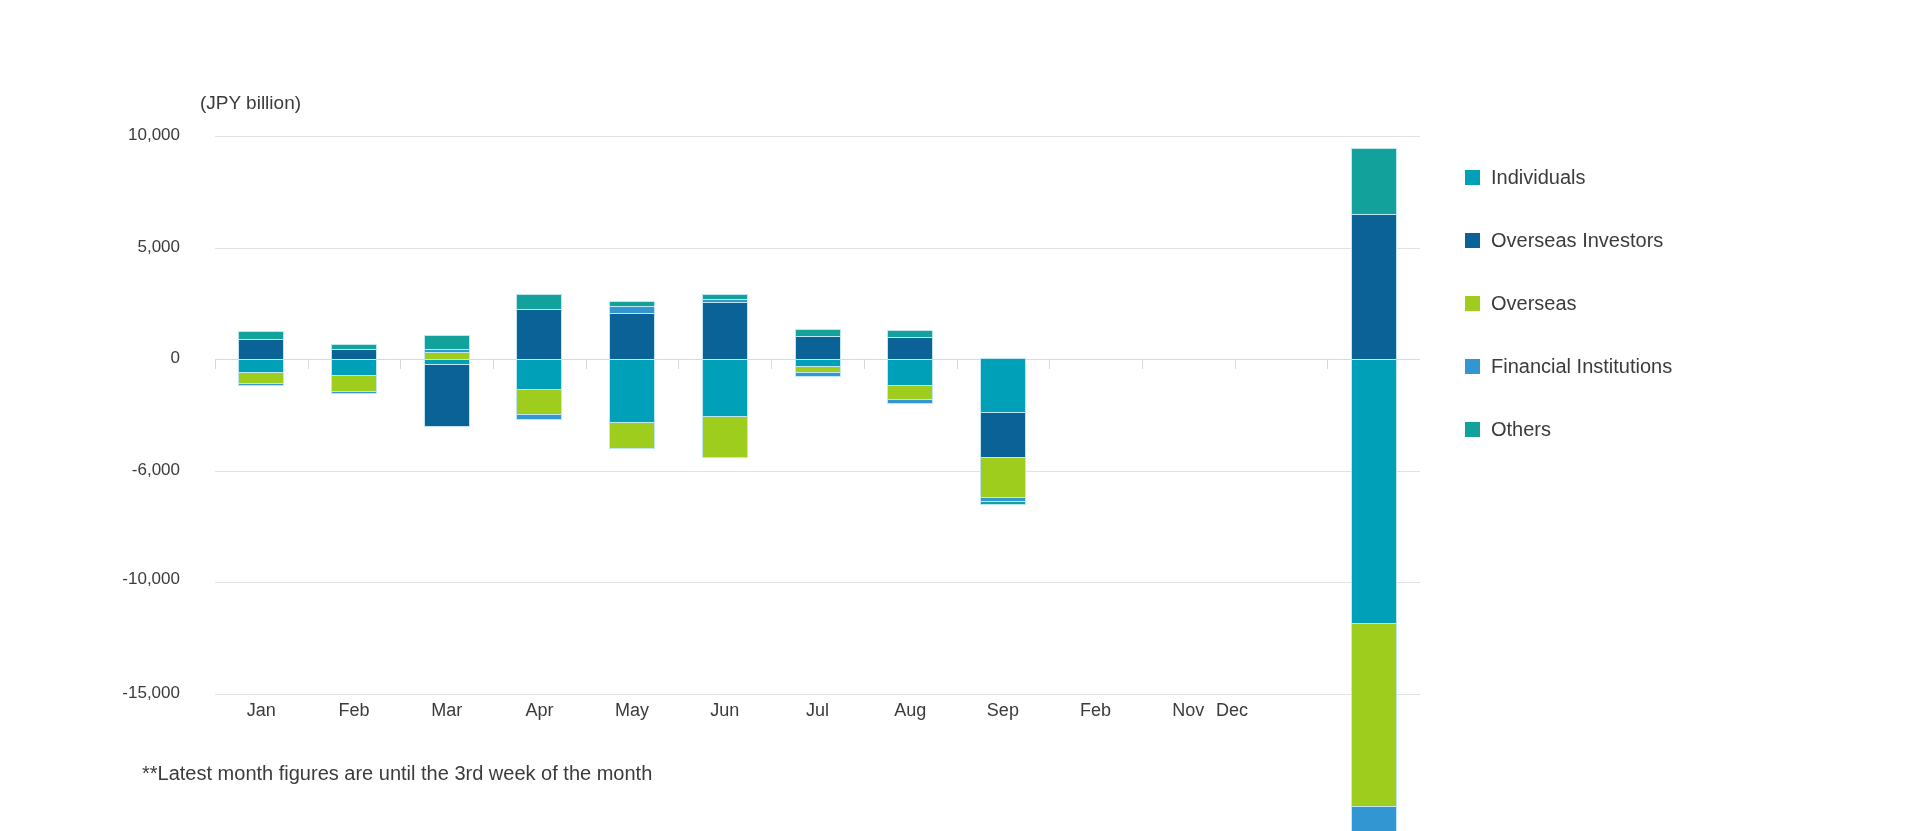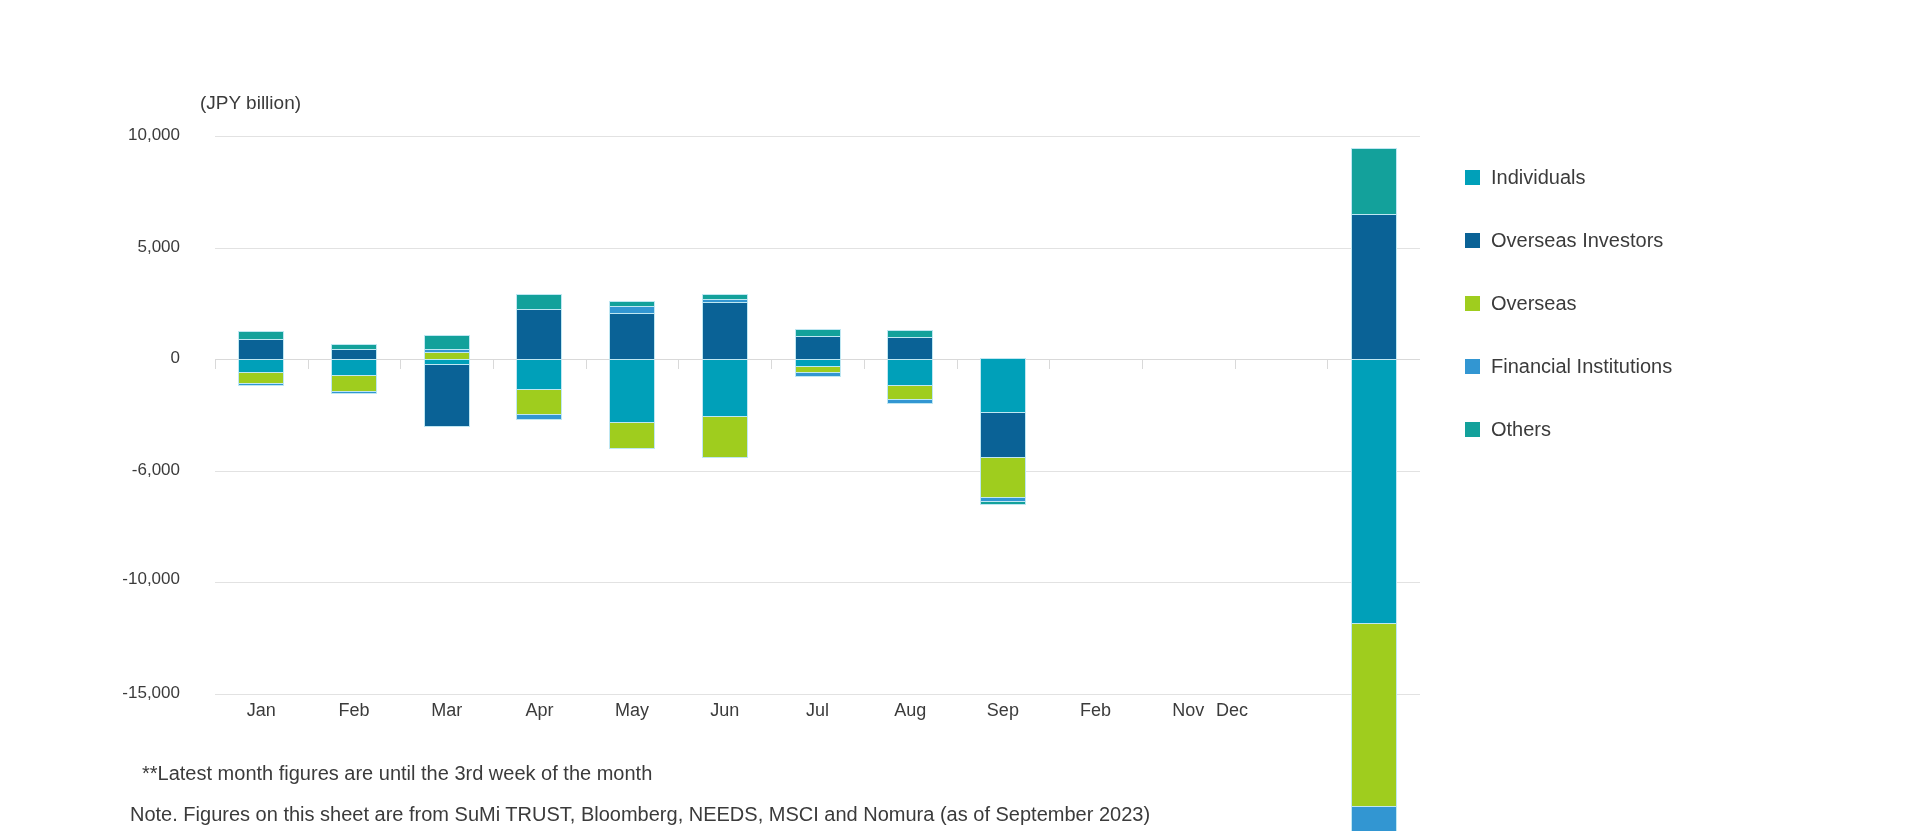--- a/index.html
+++ b/index.html
@@ -173,15 +173,14 @@
         <span class="legend-swatch" style="background: rgb(50, 150, 210);"></span>
         <span class="legend-label">Financial Institutions</span>
       </div>
       <div class="legend-item" style="top: 252px; left: 0px;">
         <span class="legend-swatch" style="background: rgb(19, 161, 155);"></span>
         <span class="legend-label">Others</span>
       </div>
     </div>
 
   <div class="footnote fn1">**Latest month figures are until the 3rd week of the month</div>
-  <div class="footnote fn2">Note. Figures on this sheet are from SuMi TRUST, Bloomberg, NEEDS, MSCI and Nomura (as of September 2023)</div>
 
 </div>
 
 </body></html>

